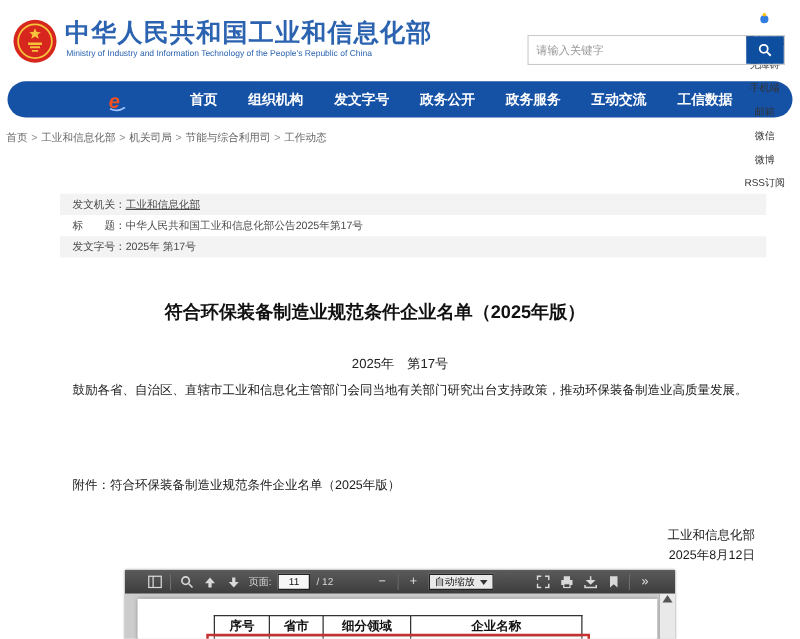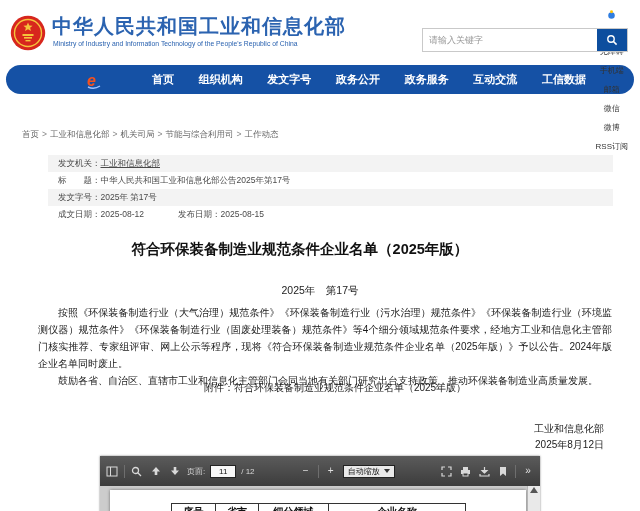--- a/index.html
+++ b/index.html
@@ -24,45 +24,45 @@
   .search input::placeholder { color:#999; }
   .search-btn { width:30px; background:#0d4e9e; border:0; display:flex; align-items:center;
                 justify-content:center; cursor:pointer; }
   
   .nav { margin:2px 6px 0; height:29px; background:#1551a5; border-radius:15px; display:flex;
          align-items:center; padding:0 48px 0 78px; }
   .nav-logo { width:20px; height:20px; flex:0 0 auto; }
   .nav-items { flex:1; display:flex; justify-content:space-between; margin-left:48px; }
   .nav-item { color:#fff; font-size:11px; font-weight:bold; cursor:pointer; white-space:nowrap; }
   
-  .crumbs { padding:11px 22px 0; font-size:8.5px; color:#666;margin-top:24px; }
+  .crumbs { padding:11px 5px 0; font-size:8.5px; color:#666; }
   .crumbs .sep { margin:0 3px; color:#888; }
   
   .meta { position:absolute; left:48px; top:155px; width:565px; font-size:8.5px; color:#4a4a4a; }
   .meta-row { position:relative; height:17px; line-height:17px; padding-left:10px; white-space:nowrap; }
   .meta-row.odd { background:#f3f3f3; }
   .meta .c2 { position:absolute; left:130px; top:0; }
   .meta .lnk { text-decoration:underline; cursor:pointer; }
   
   .doc-title { position:absolute; left:0; width:600px; top:240px; text-align:center;
                font-size:14.5px; font-weight:bold; color:#111; }
   .doc-num { position:absolute; left:0; width:640px; top:284px; text-align:center;
              font-size:10.5px; color:#222; }
   .doc-body { position:absolute; left:38px; right:28px; top:304px; font-size:10px;
               line-height:17px; text-align:justify; color:#1a1a1a; }
   .doc-body p { text-indent:2em; }
   .attachment { position:absolute; left:38px; right:28px; top:381px; font-size:10px;
-                color:#1a1a1a; text-indent:2em;text-align:center; }
+                color:#1a1a1a; text-indent:2em; }
   .sig { position:absolute; right:36px; top:421px; text-align:right; font-size:10px;
          line-height:16px; color:#1a1a1a; }
   
   .pdf { position:absolute; left:100px; top:456px; width:440px; height:58px;
          box-shadow:0 0 2px rgba(0,0,0,.5); }
-  .pdf-bar { height:30px; background:linear-gradient(#5b5b5b,#3c3c3c); display:flex;
-             align-items:center; padding:0 5px; color:#d9d9d9; font-size:8px; gap:5px;justify-content:flex-end; }
+  .pdf-bar { height:19px; background:linear-gradient(#5b5b5b,#3c3c3c); display:flex;
+             align-items:center; padding:0 17px; color:#d9d9d9; font-size:8px; gap:5px; }
   .tbtn { display:flex; align-items:center; justify-content:center; width:14px; height:15px;
           cursor:pointer; }
   .tdiv { width:1px; height:13px; background:#2c2c2c; border-right:1px solid #6e6e6e; }
   .page-input { width:26px; height:13px; border:1px solid #222; background:#f7f7f7; color:#111;
                 font-size:8px; text-align:center; font-family:inherit; }
   .zoom-sel { height:13px; background:#e9e9e9; color:#111; border:1px solid #222; display:flex;
               align-items:center; gap:4px; padding:0 4px; cursor:pointer; }
   .caret { width:0; height:0; border-left:3px solid transparent; border-right:3px solid transparent;
            border-top:4px solid #333; }
   .glyph { font-size:10px; color:#e0e0e0; line-height:1; }
@@ -146,30 +146,25 @@
 <div class="meta" data-name="document-meta-table">
   <div class="meta-row odd" data-name="meta-row-issuing-org">
     <span data-name="meta-label">发文机关：</span><span class="lnk" data-name="issuing-org-link">工业和信息化部</span>
   </div>
   <div class="meta-row" data-name="meta-row-title">
     <span data-name="meta-label">标　　题：</span><span data-name="meta-value">中华人民共和国工业和信息化部公告2025年第17号</span>
   </div>
   <div class="meta-row odd" data-name="meta-row-doc-number">
     <span data-name="meta-label">发文字号：</span><span data-name="meta-value">2025年 第17号</span>
   </div>
-  <div class="meta-row" data-name="meta-row-dates">
-    <span data-name="meta-label">成文日期：</span><span data-name="meta-value">2025-08-12</span>
-    <span class="c2" data-name="meta-col2"><span data-name="meta-label">发布日期：</span><span data-name="meta-value">2025-08-15</span></span>
-  </div>
 </div>
 
 <div class="doc-title" data-name="document-title">符合环保装备制造业规范条件企业名单（2025年版）</div>
 <div class="doc-num" data-name="document-number">2025年　第17号</div>
 <div class="doc-body" data-name="document-body">
-  <p data-name="paragraph">按照《环保装备制造行业（大气治理）规范条件》《环保装备制造行业（污水治理）规范条件》《环保装备制造行业（环境监测仪器）规范条件》《环保装备制造行业（固废处理装备）规范条件》等4个细分领域规范条件要求，经地方工业和信息化主管部门核实推荐、专家组评审、网上公示等程序，现将《符合环保装备制造业规范条件企业名单（2025年版）》予以公告。2024年版企业名单同时废止。</p>
   <p data-name="paragraph">鼓励各省、自治区、直辖市工业和信息化主管部门会同当地有关部门研究出台支持政策，推动环保装备制造业高质量发展。</p>
 </div>
 <div class="attachment" data-name="attachment-line">附件：符合环保装备制造业规范条件企业名单（2025年版）</div>
 <div class="sig" data-name="signature-block">
   <div data-name="signature-org">工业和信息化部</div>
   <div data-name="signature-date">2025年8月12日</div>
 </div>
 
 <div class="pdf" data-name="pdf-viewer">
   <div class="pdf-bar" data-name="pdf-toolbar">

